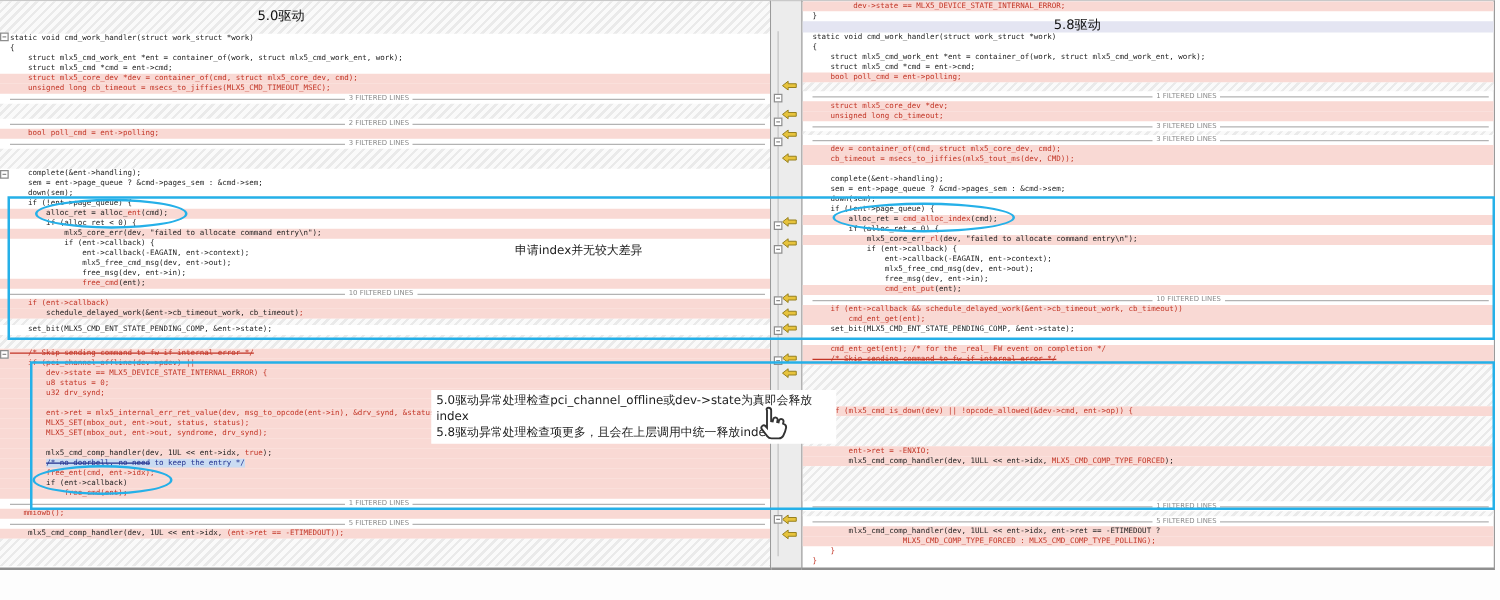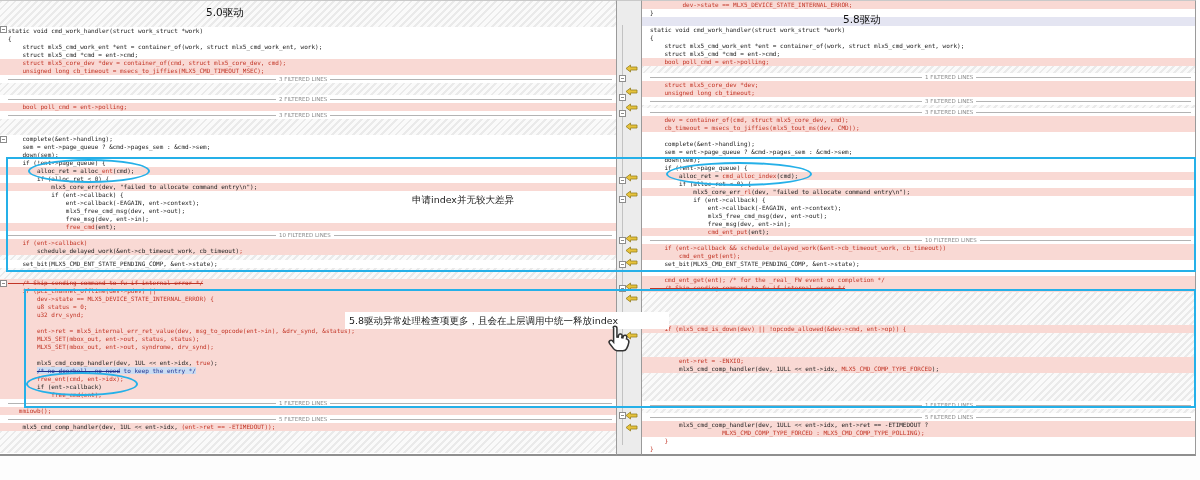--- a/index.html
+++ b/index.html
@@ -255,20 +255,21 @@
       <div class="row"><span class="r">    }</span></div>
       <div class="row"><span class="r">}</span></div>
     </div>
 
   <div class="title" style="left:206px;top:6px;">5.0驱动</div>
   <div class="title" style="left:843px;top:13px;">5.8驱动</div>
 
   <div class="note" style="left:412px;top:194px;">申请index并无较大差异</div>
 
   <div id="release-note" class="note" style="left:345px;top:312px;">
+    <div>5.0驱动异常处理检查pci_channel_offline或dev-&gt;state为真即会释放index</div>
     <div>5.8驱动异常处理检查项更多，且会在上层调用中统一释放index</div>
   </div>
 
   <div id="hl-layer">
       <div class="cyanbox" style="left: 6px; top: 157px; width: 1186px; height: 111px;"></div>
       <div class="cyanbox" style="left: 24px; top: 289px; width: 1168px; height: 115px;"></div>
       <div class="ellipse" style="left: 28px; top: 159px; width: 118px; height: 20px;"></div>
       <div class="ellipse" style="left: 666px; top: 162px; width: 142px; height: 20px;"></div>
       <div class="ellipse" style="left: 26px; top: 372px; width: 108px; height: 20px;"></div>
     </div>

